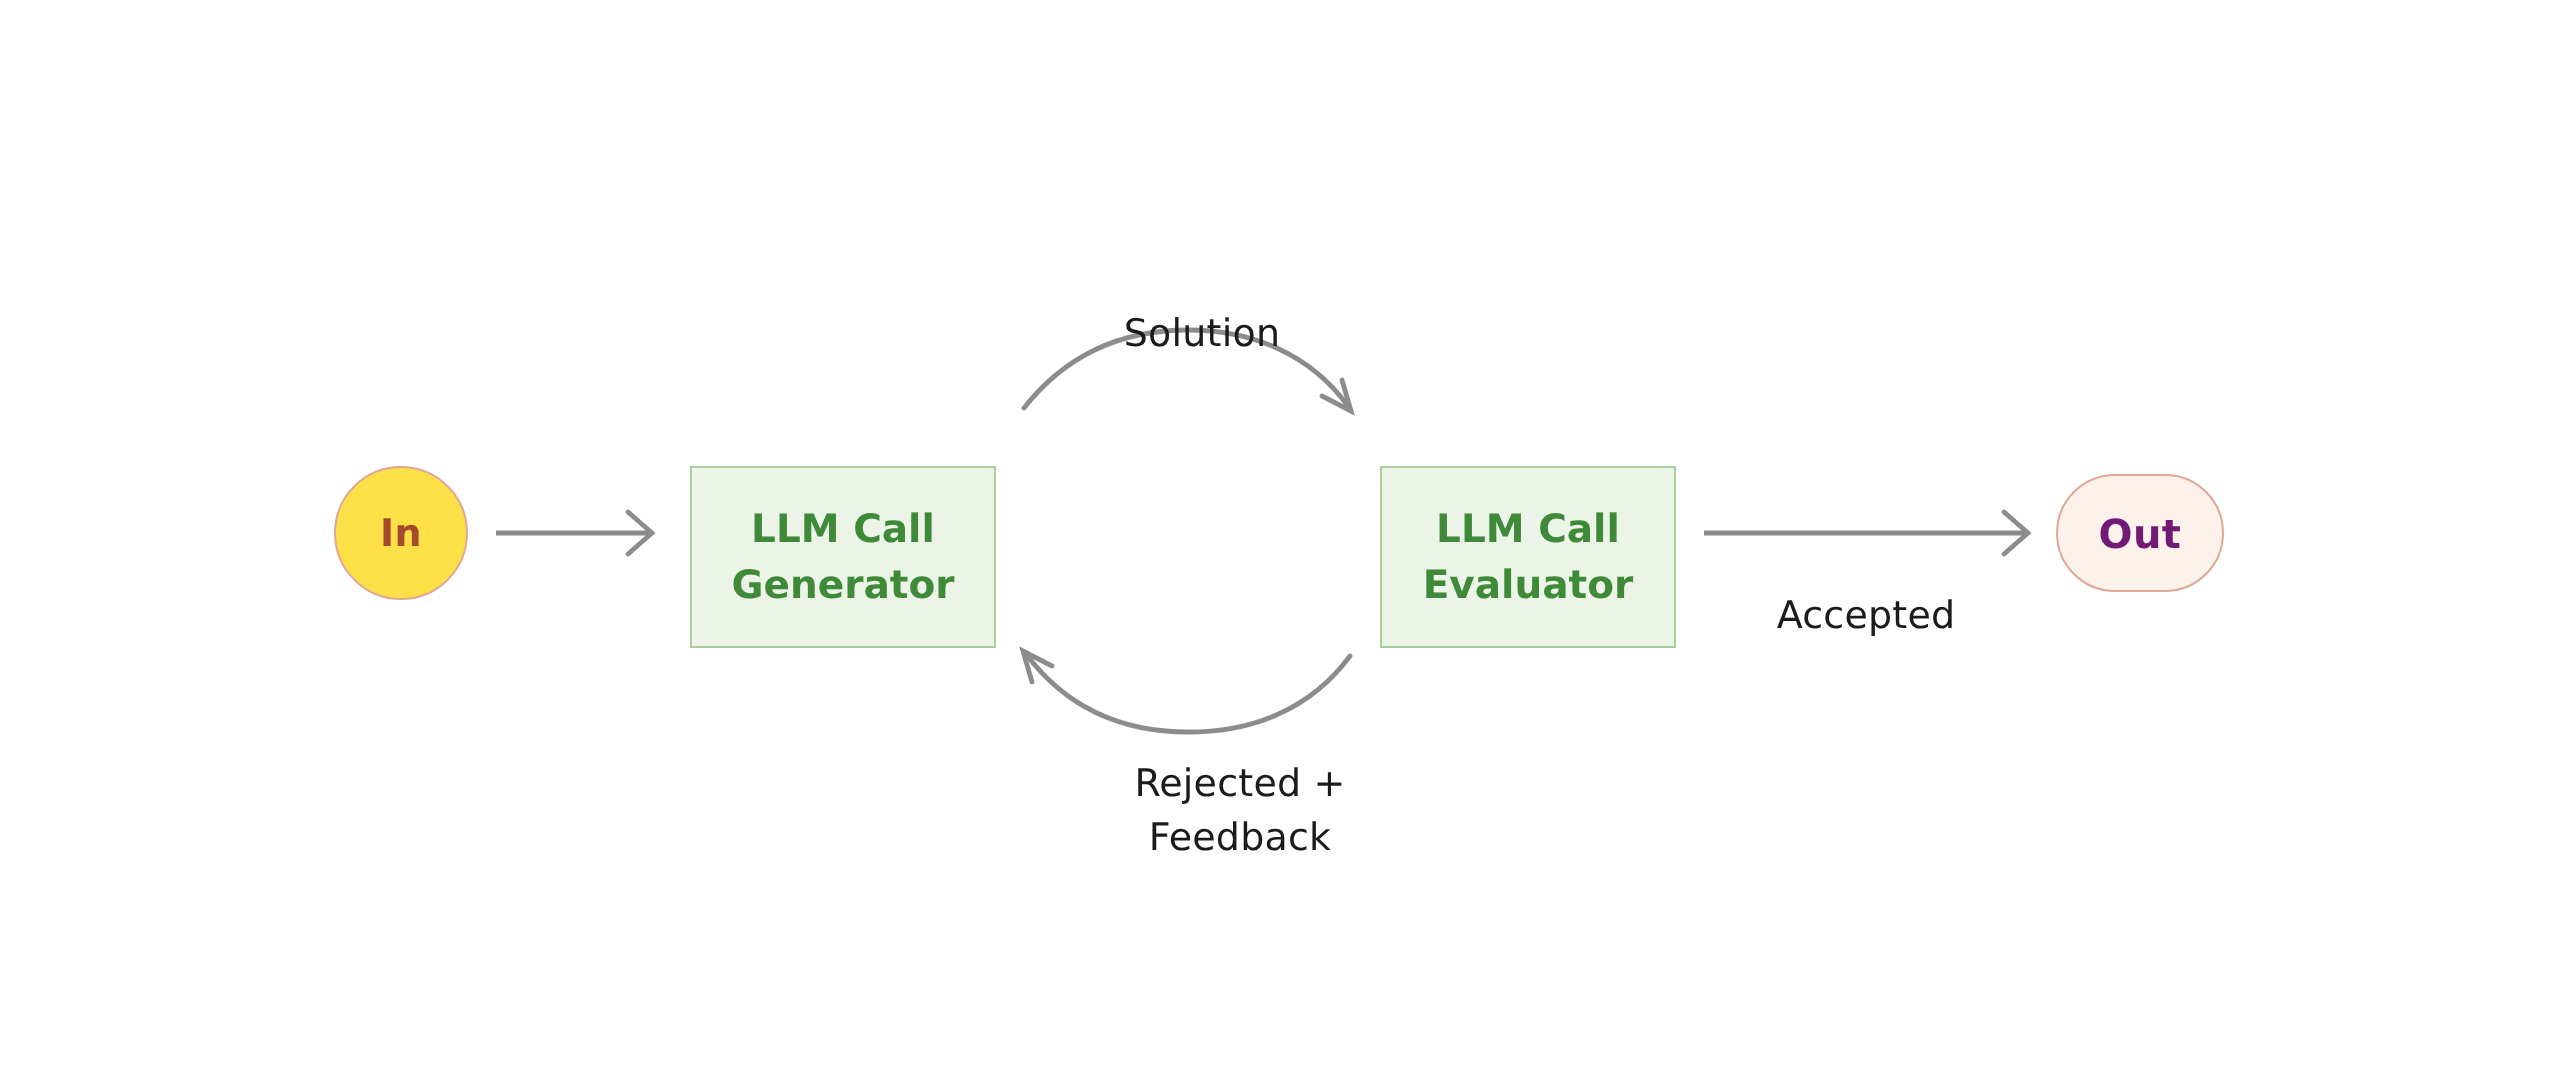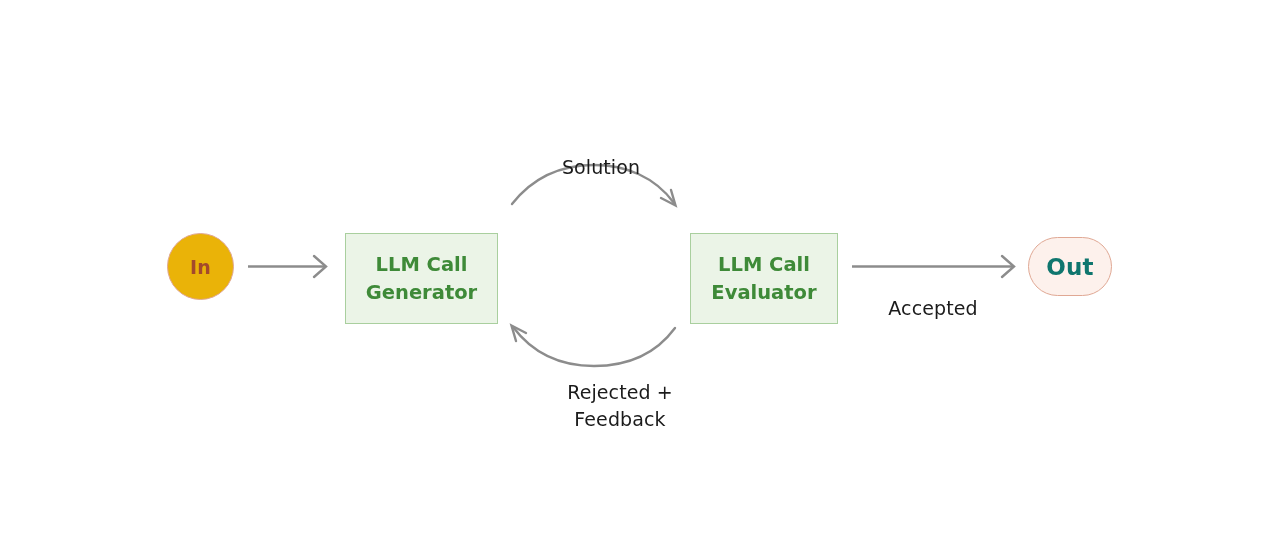--- a/index.html
+++ b/index.html
@@ -34,43 +34,43 @@
   }
 
   
   #node-in {
     left: 167px;
     top: 233px;
     width: 67px;
     height: 67px;
     border: 1.3px solid #e0a894;
     border-radius: 50%;
-    background: #eab308;
+    background: #fde047;
   }
   #node-in .node-label {
     font-size: 19px;
     font-weight: bold;
     color: #a4492c;
     letter-spacing: 0.2px;
   }
 
   
   #node-out {
     left: 1028px;
     top: 237px;
     width: 84px;
     height: 59px;
     border: 1.3px solid #e0a894;
     border-radius: 30px;
     background: #fdf1ec;
   }
   #node-out .node-label {
-    font-size: 23px;
+    font-size: 20px;
     font-weight: bold;
-    color: #0f766e;
+    color: #701a75;
     letter-spacing: 0.2px;
   }
 
   
   .box {
     position: absolute;
     display: flex;
     align-items: center;
     justify-content: center;
     box-sizing: border-box;

